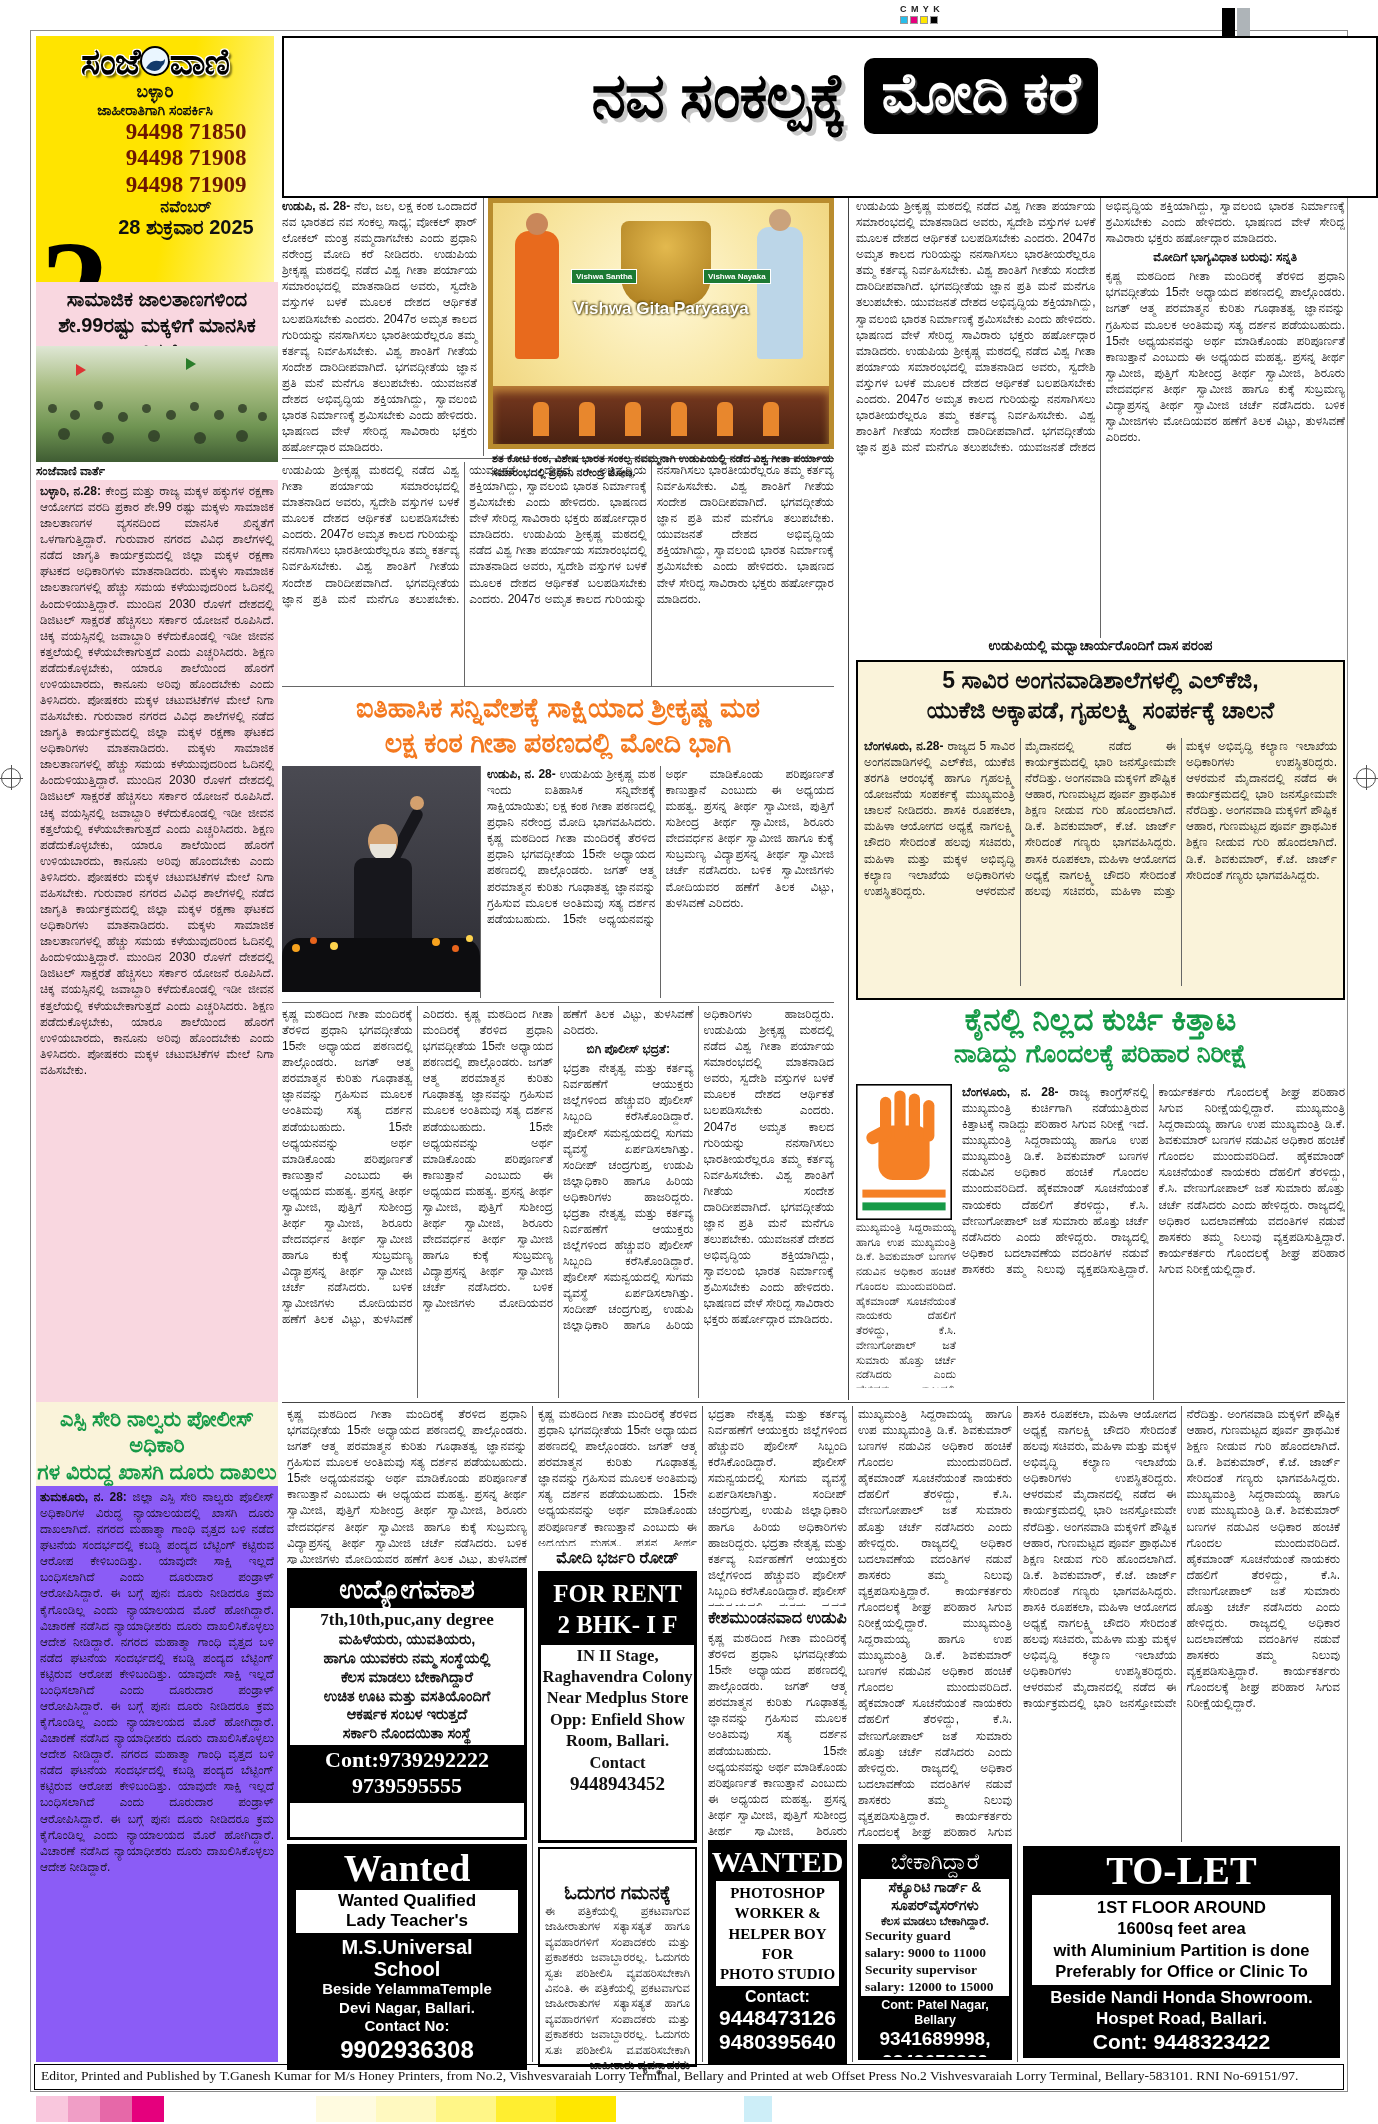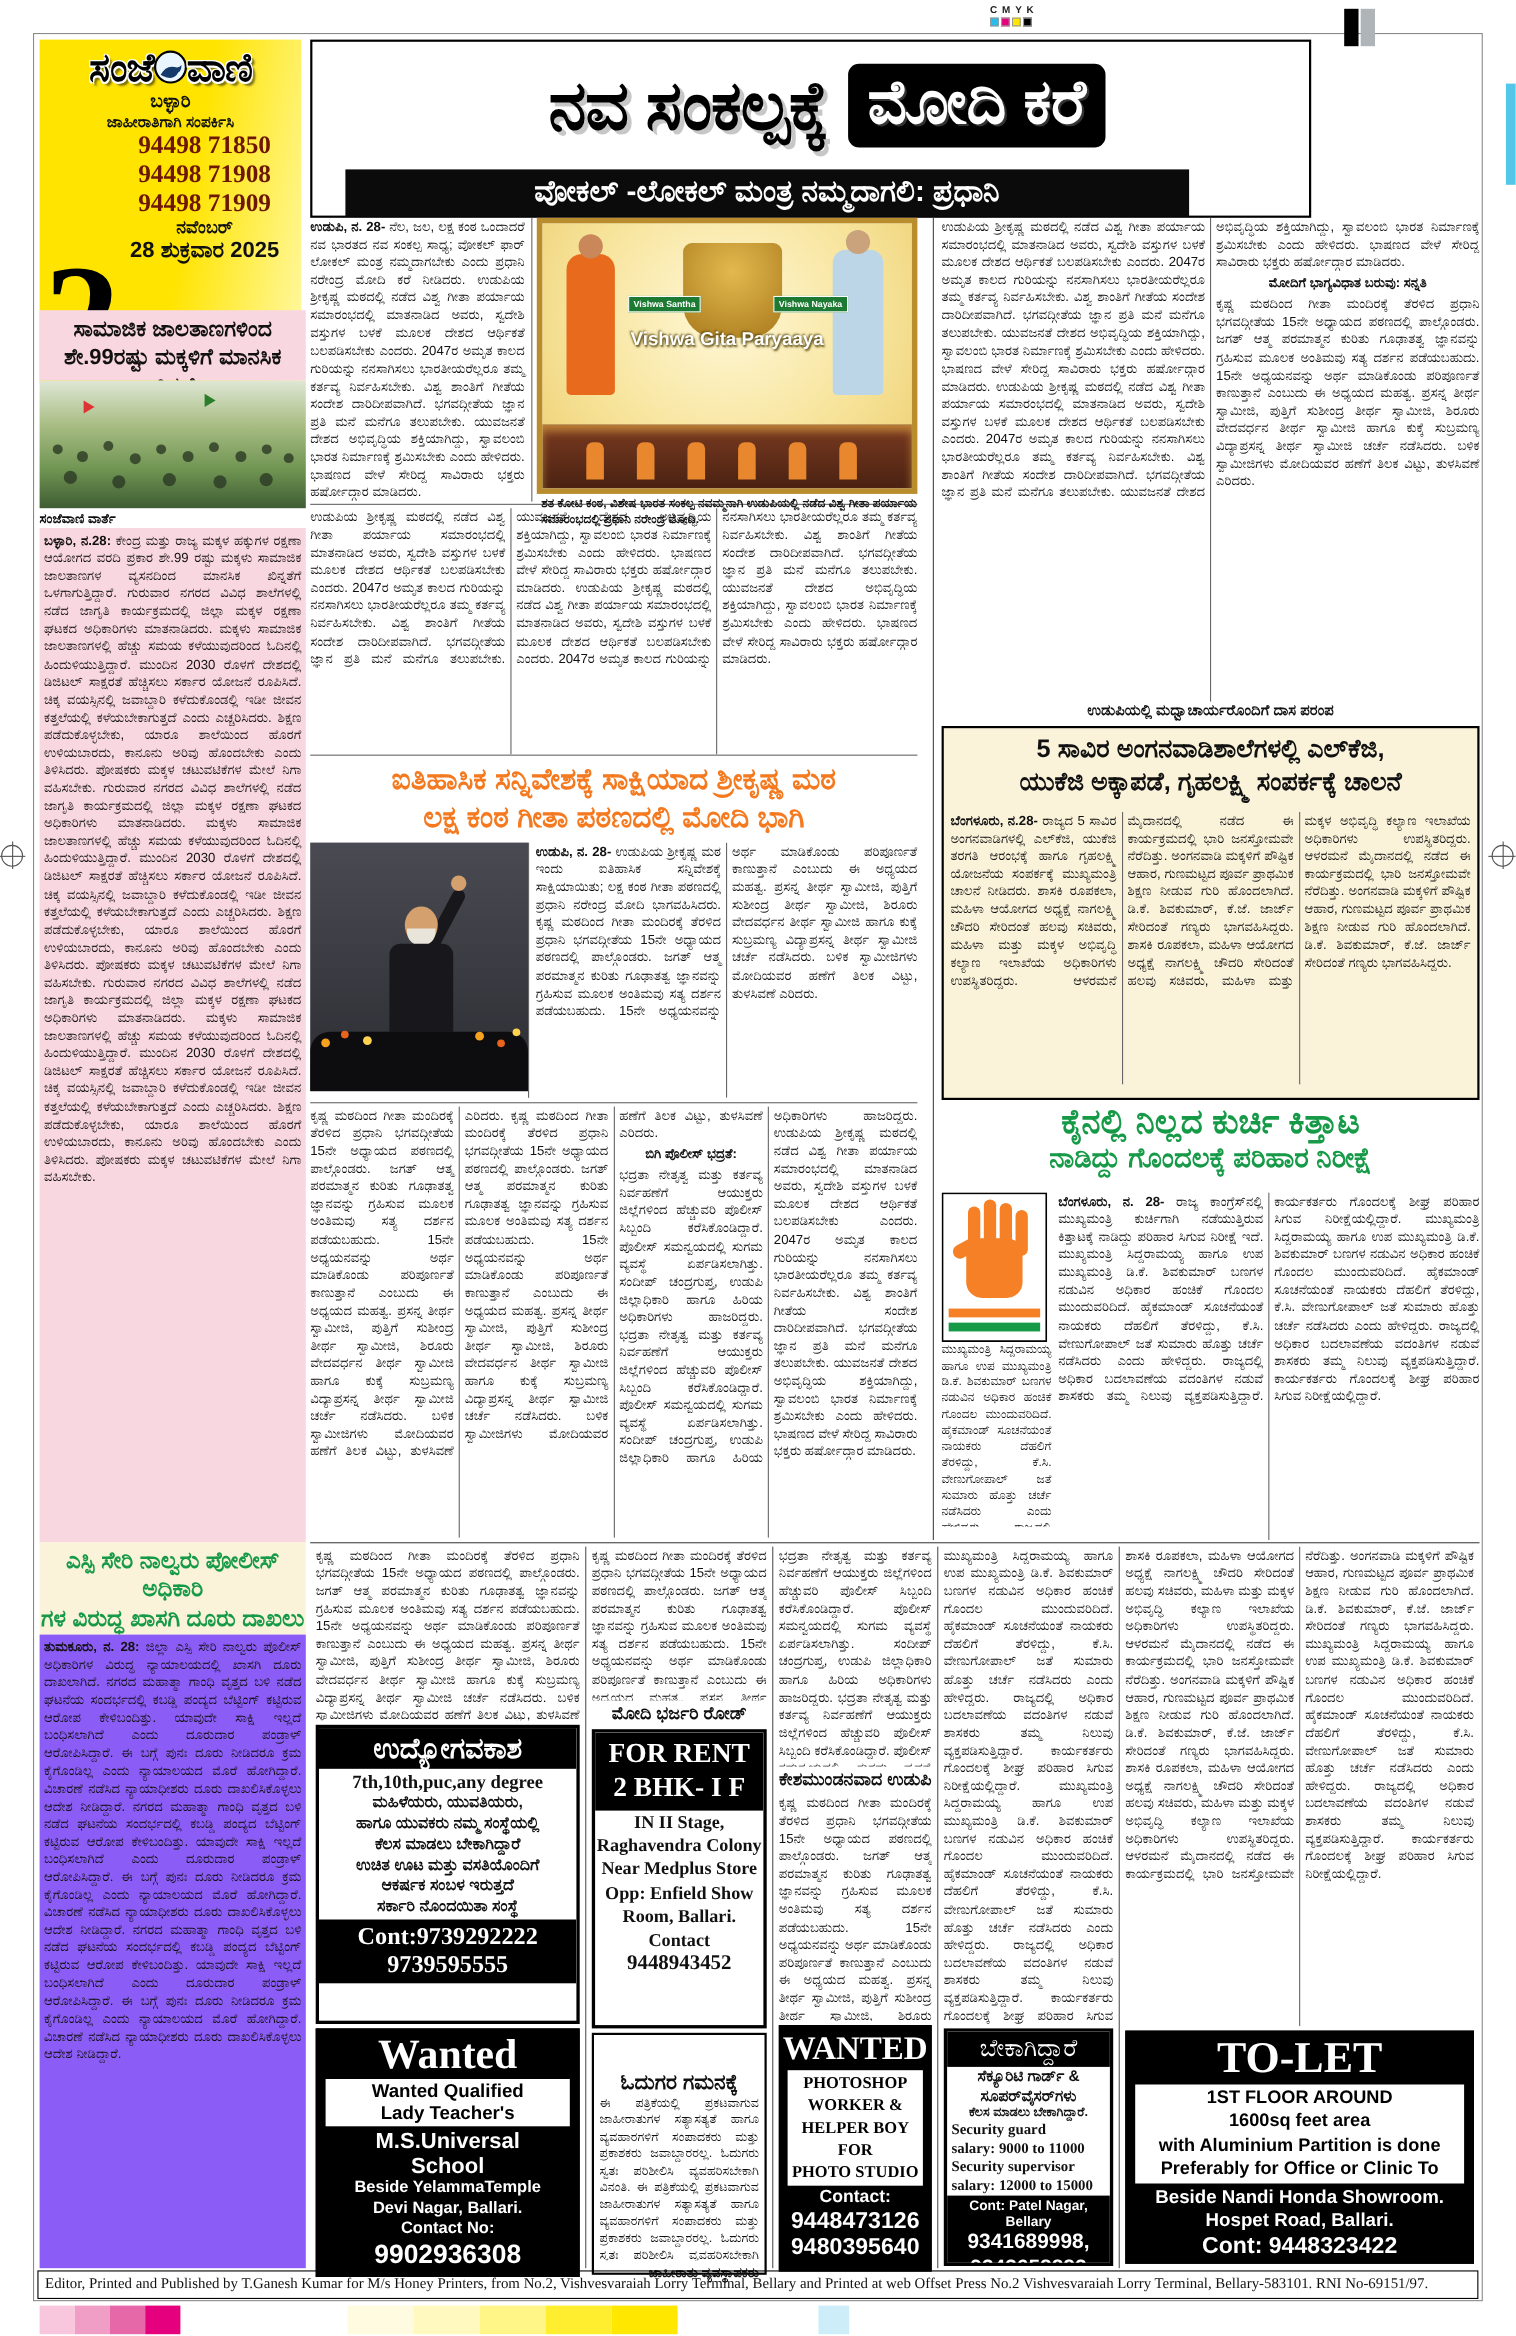--- a/index.html
+++ b/index.html
@@ -34,21 +34,21 @@
   .mast-city { font-size:17px; font-weight:700; margin-top:2px; }
   .mast-contact { font-size:14px; font-weight:700; }
   .mast-phone { font-family:"Liberation Serif", serif; font-size:23px; font-weight:700;
                 color:#6d1602; line-height:1.15; padding-left:62px; }
   .mast-month { font-size:16px; font-weight:700; padding-left:62px; }
   .mast-date { font-size:20px; font-weight:700; padding-left:62px; }
   .pagenum { position:absolute; left:4px; bottom:-10px; font-family:"Liberation Serif", serif;
              font-size:138px; font-weight:900; line-height:1; color:#000; }
 
   
-  .banner { left:282px; top:36px; width:910px; height:162px; border:2px solid #000; background:#fff;padding-left:30px; }
+  .banner { left:282px; top:36px; width:1096px; height:162px; border:2px solid #000; background:#fff;padding-left:30px; }
   .headrow { display:flex; justify-content:center; align-items:center; gap:18px; height:116px; }
   .head-black { font-size:62px; font-weight:900; color:#000; text-shadow:4px 4px 0 rgba(0,0,0,.22); letter-spacing:-1px; }
   .head-white { font-size:56px; font-weight:900; color:#fff; background:#000; border-radius:10px;
                 padding:2px 18px 8px; text-shadow:2px 2px 0 rgba(255,255,255,.2); }
   .sub-bar { width:87.5%; background:#0b0b0b; color:#fff; text-align:center;
              font-size:27px; font-weight:700; padding:5px 0 7px; }
 
   
   .kn { font-size:12px; line-height:1.34; text-align:justify; overflow:hidden; }
   .kn b.dl { font-weight:700; }
@@ -230,21 +230,20 @@
   <div class="mast-month">ನವೆಂಬರ್</div>
   <div class="mast-date">28 ಶುಕ್ರವಾರ 2025</div>
   <div class="pagenum">2</div>
 </div>
 
 <div class="abs banner">
   <div class="headrow">
     <span class="head-black">ನವ ಸಂಕಲ್ಪಕ್ಕೆ</span>
     <span class="head-white">ಮೋದಿ ಕರೆ</span>
   </div>
-  <div class="sub-bar">ವೋಕಲ್ -ಲೋಕಲ್ ಮಂತ್ರ ನಮ್ಮದಾಗಲಿ: ಪ್ರಧಾನಿ</div>
 </div>
 
 <div class="abs leftcol">
   <div class="pinkhead">ಸಾಮಾಜಿಕ ಜಾಲತಾಣಗಳಿಂದ ಶೇ.99ರಷ್ಟು ಮಕ್ಕಳಿಗೆ ಮಾನಸಿಕ ಖಿನ್ನತೆ</div>
   <div class="crowd">
     <i style="left:12px;top:58px;width:9px;height:9px"></i>
       <i style="left:34px;top:64px;width:10px;height:10px"></i>
     <i style="left:58px;top:55px;width:9px;height:9px"></i>
       <i style="left:82px;top:66px;width:10px;height:10px"></i>
     <i style="left:106px;top:58px;width:9px;height:9px"></i>

